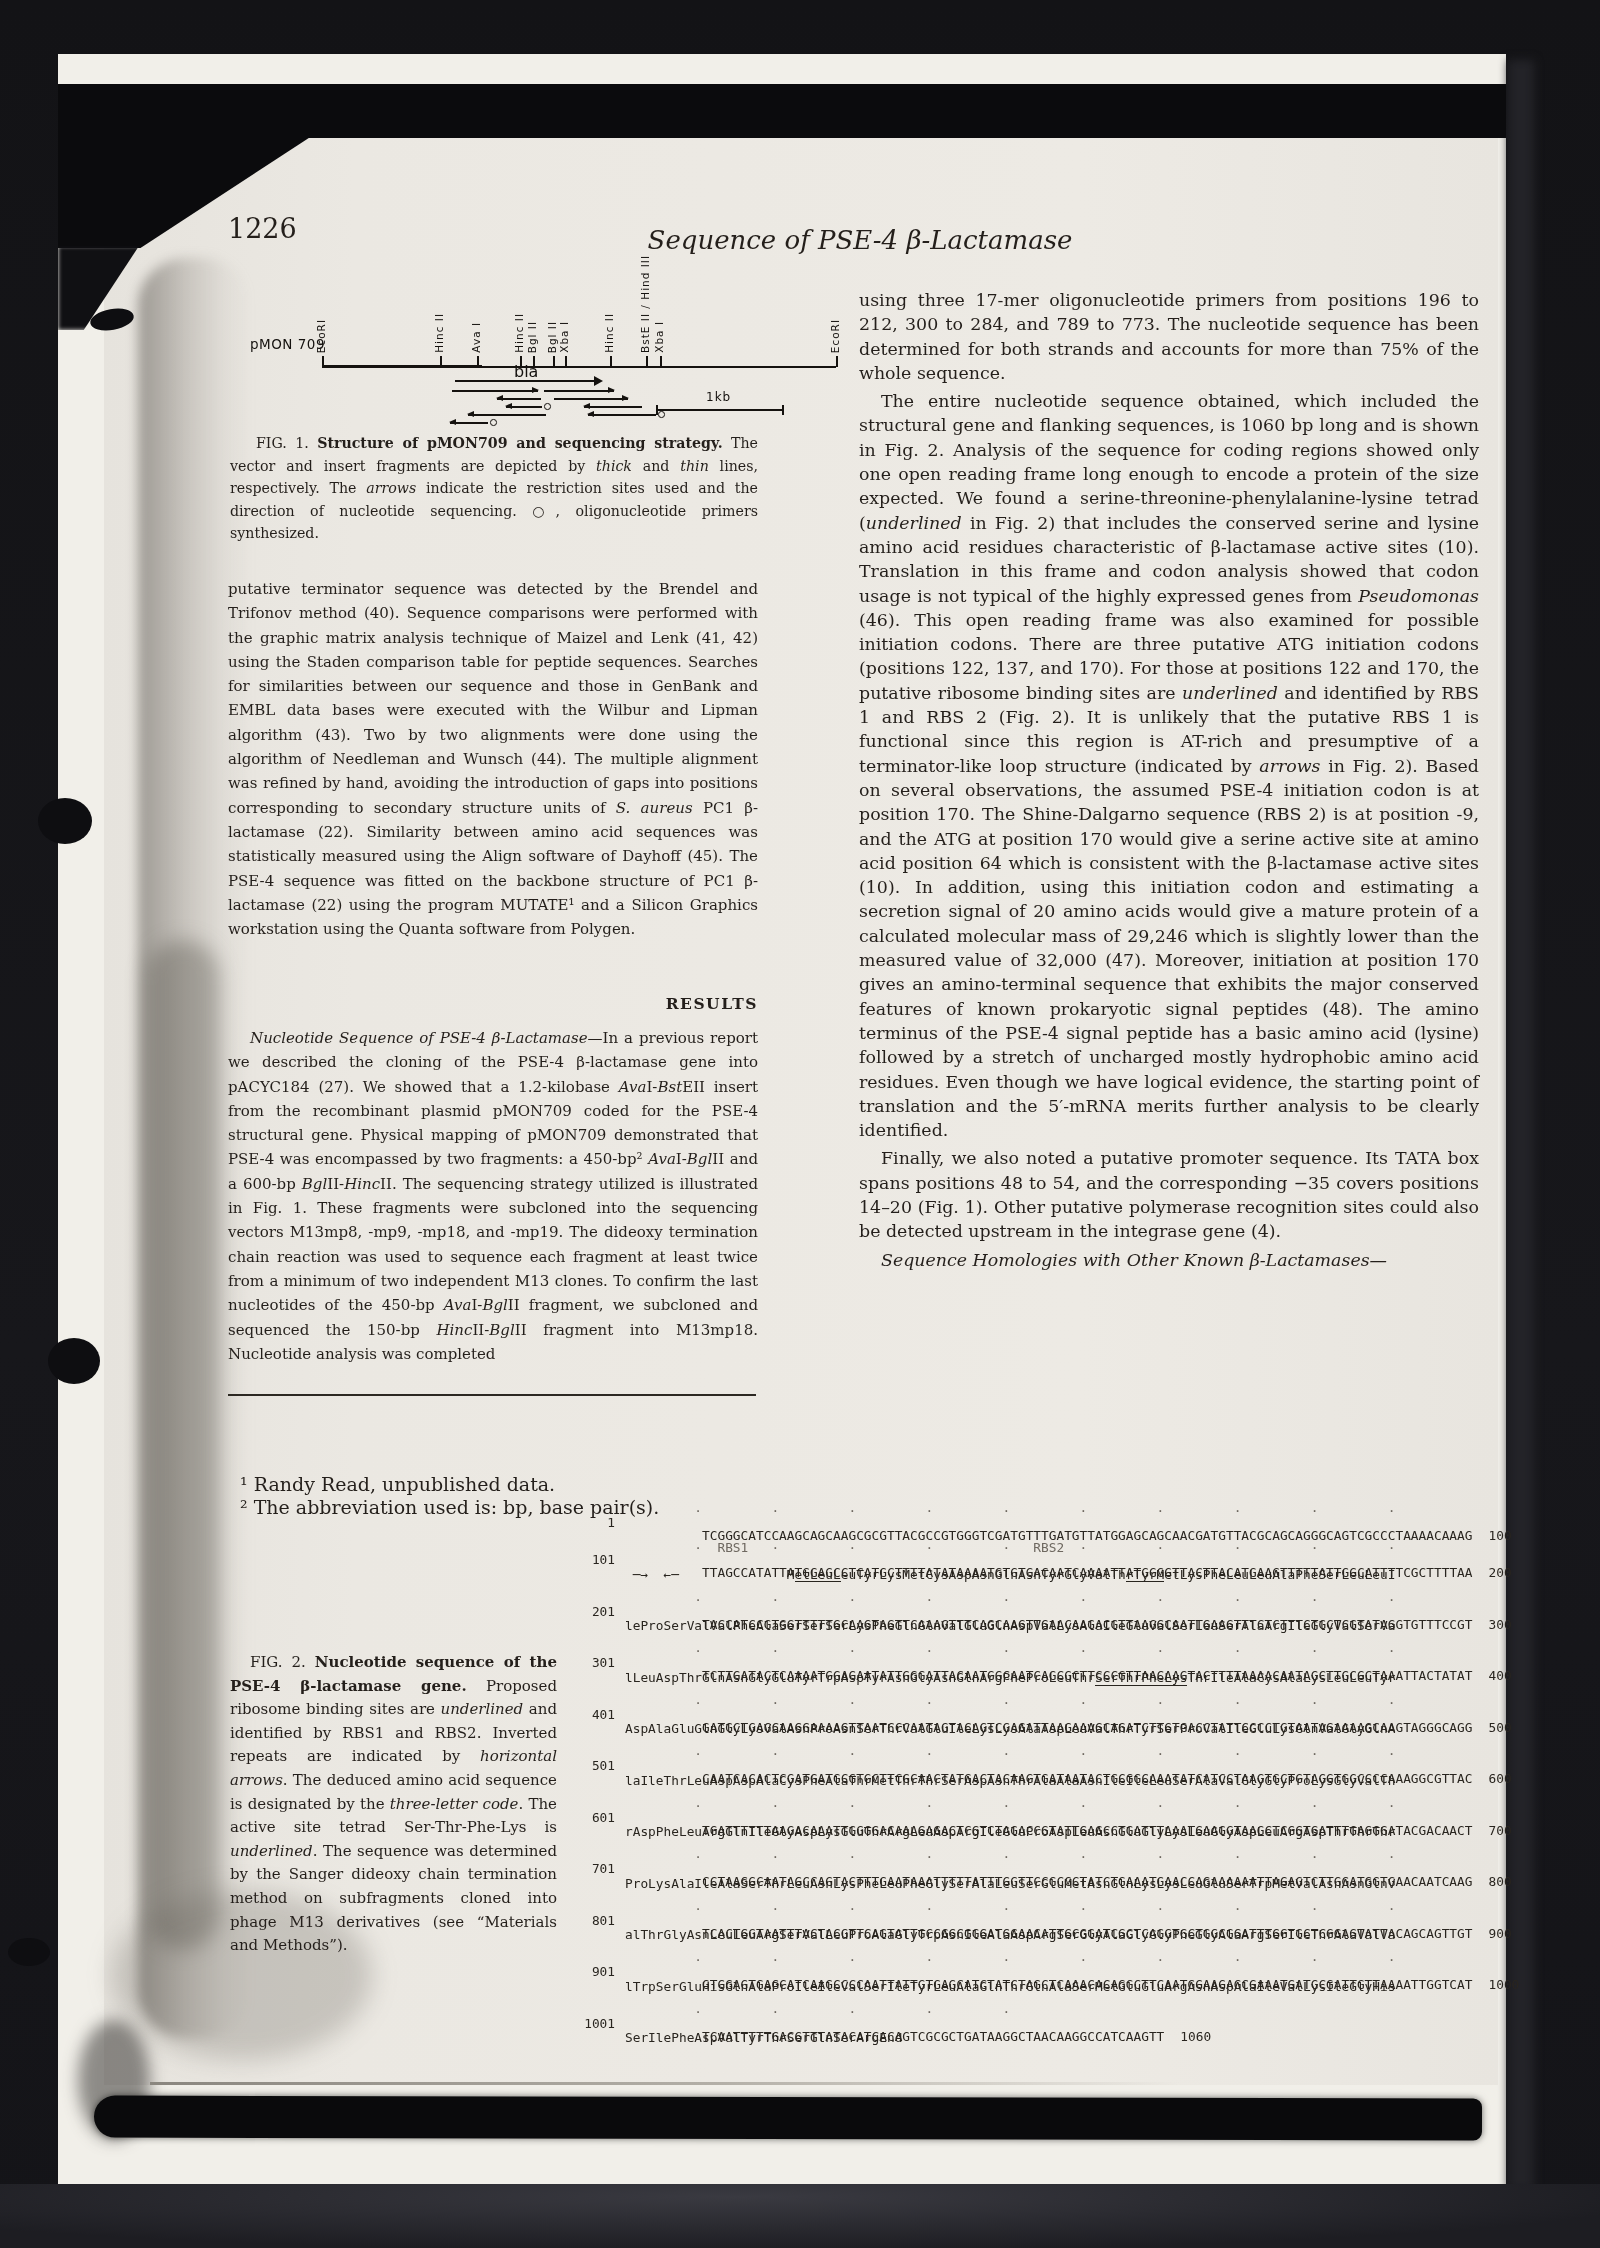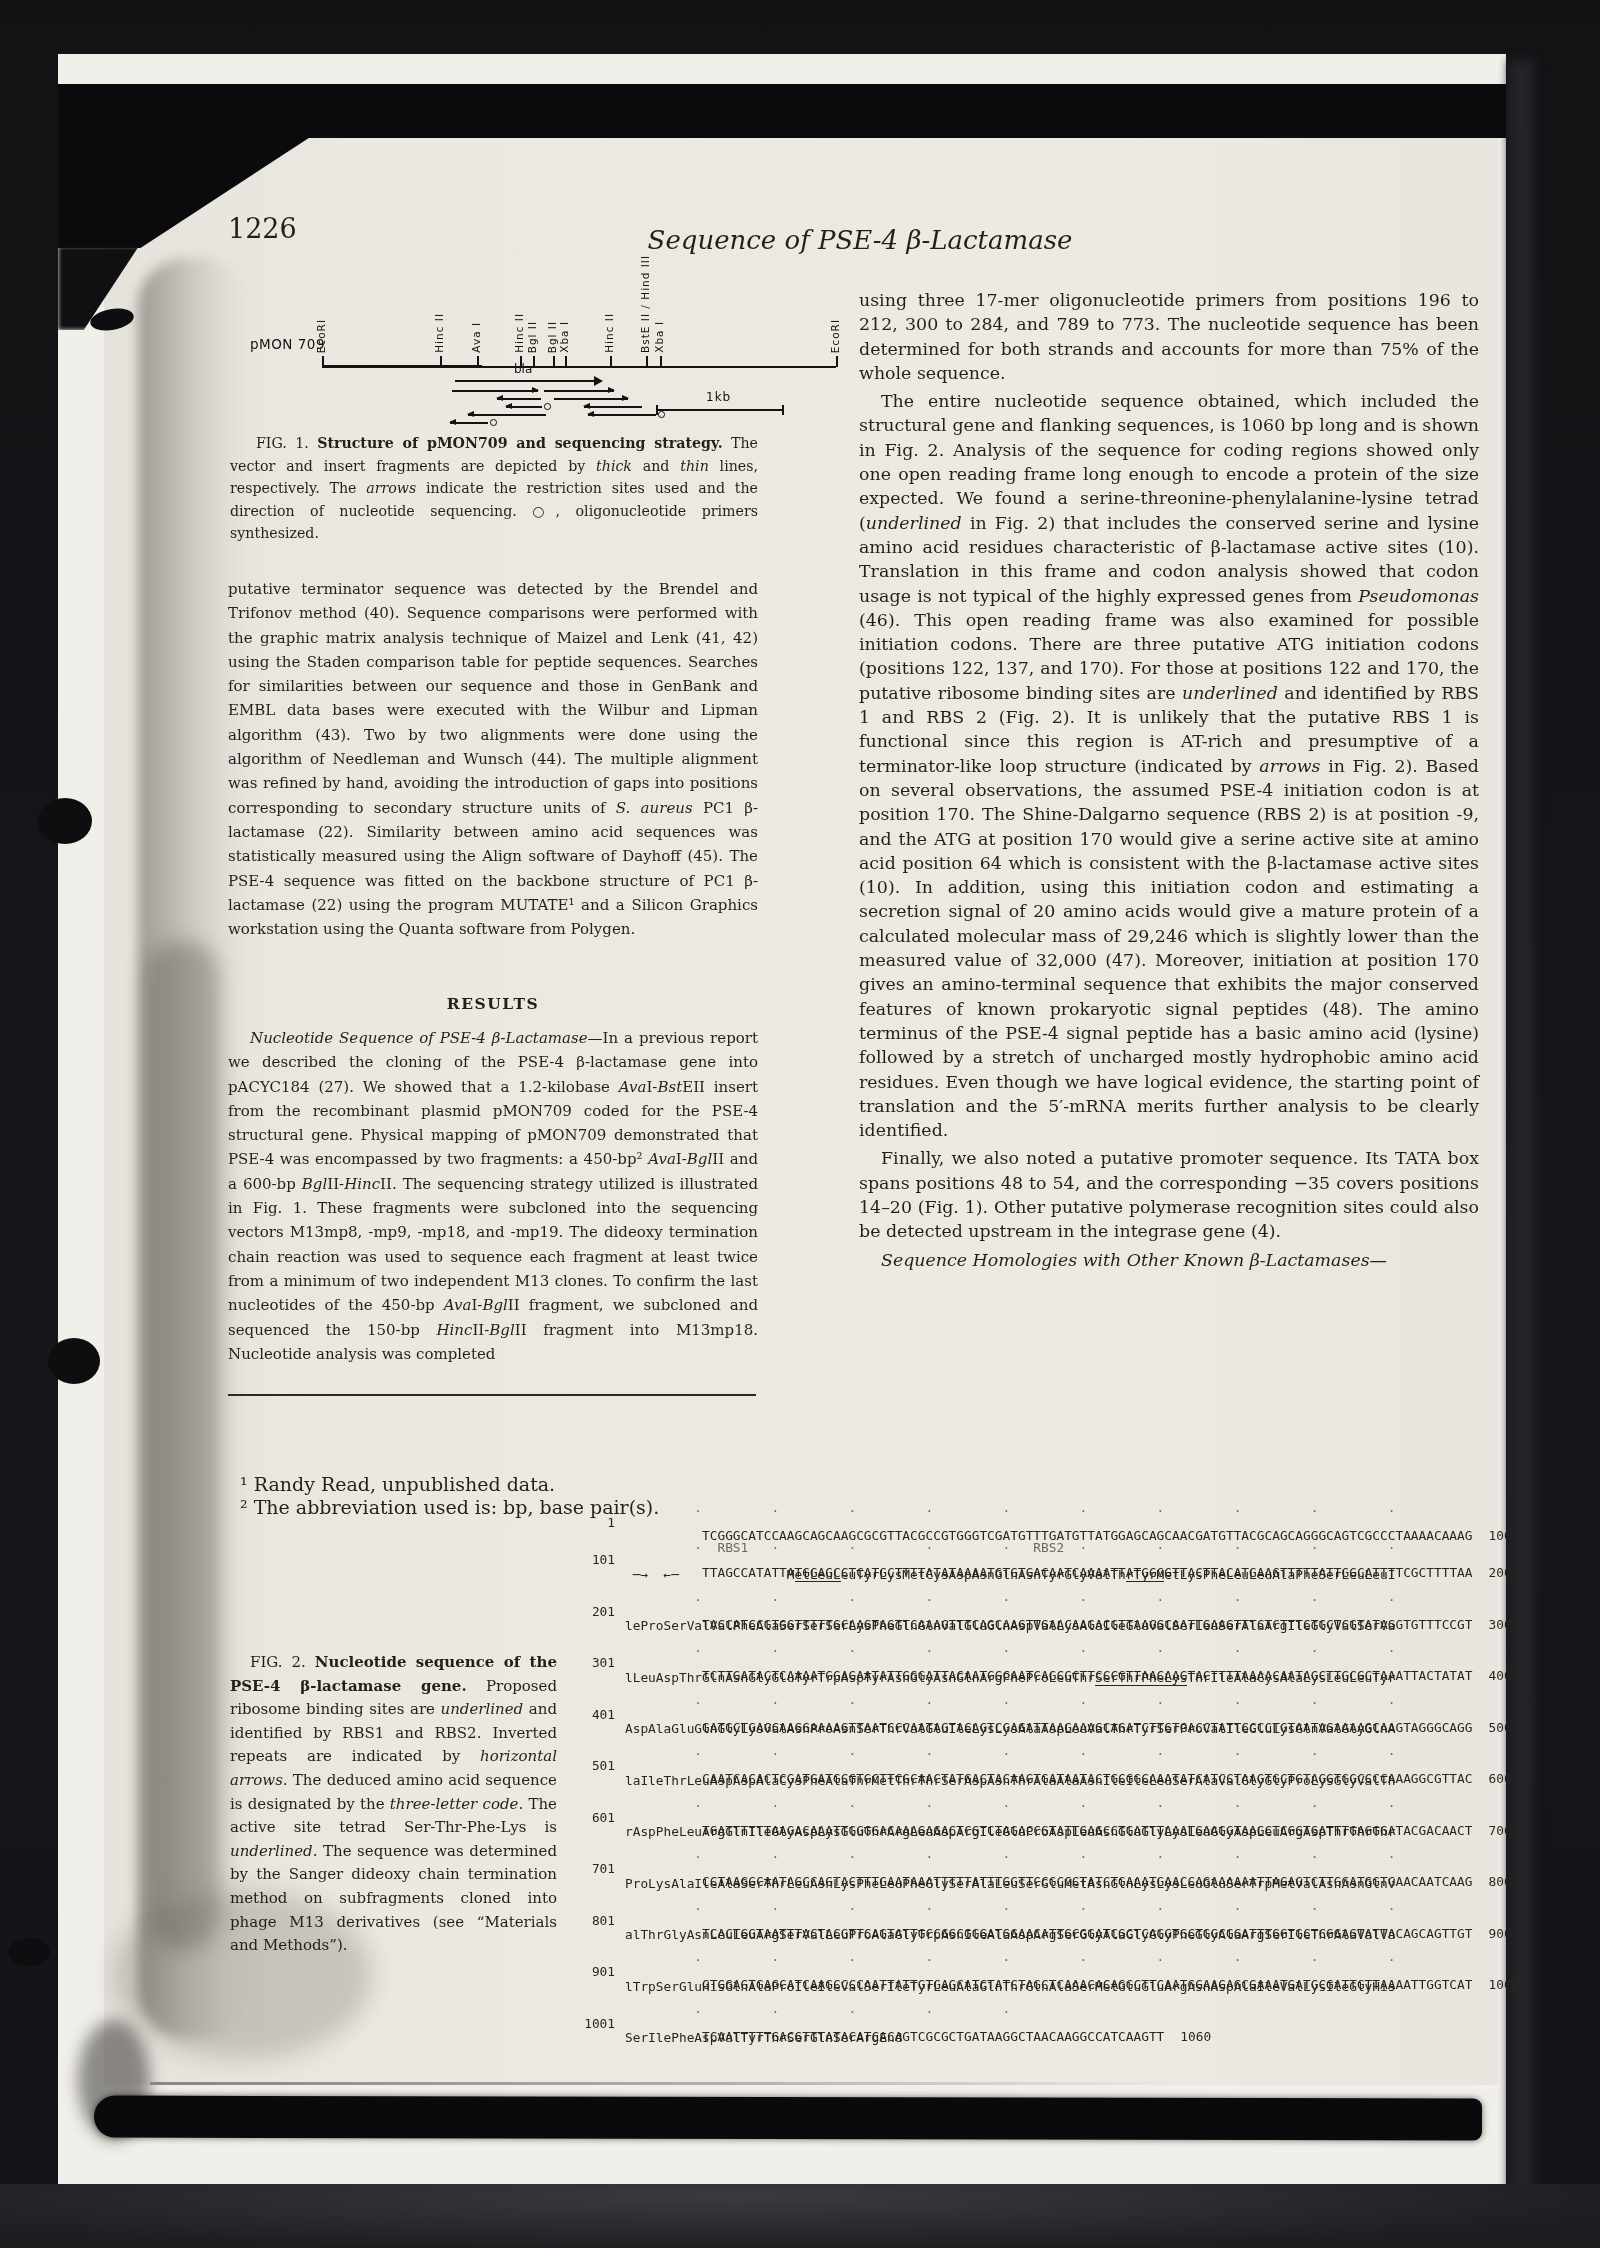--- a/index.html
+++ b/index.html
@@ -37,21 +37,21 @@
   .bottom-band{position:absolute;left:94px;top:2097px;width:1388px;height:42px;background:#0a0a0c;
          border-radius:24px 10px 10px 24px;transform:rotate(.12deg);box-shadow:0 0 7px rgba(0,0,0,.55);}
   .backdrop-bottom{position:absolute;left:0;top:2184px;width:1600px;height:64px;
          background:radial-gradient(ellipse at 46% 20%,#3a3a41,#1d1d22 75%);}
   
   .pagenum{position:absolute;left:228px;top:213px;font-size:27px;color:#241f1b;}
   .runhead{position:absolute;left:560px;top:225px;width:600px;text-align:center;
          font-style:italic;font-size:26px;color:#241f1b;}
   .col{position:absolute;text-align:justify;color:#241f1b;hyphens:none;}
   .leftp1{left:228px;top:577px;width:530px;font-size:15px;line-height:24.3px;}
-  .results-h{position:absolute;left:228px;top:994px;width:530px;text-align:center;
+  .results-h{position:absolute;left:228px;top:994px;width:530px;text-align:right;
          font-weight:bold;font-size:15.5px;letter-spacing:1.5px;color:#241f1b;}
   .resultsp{left:228px;top:1026px;width:530px;font-size:15px;line-height:24.3px;}
   .resultsp .indent, .rcol p.indent{text-indent:22px;}
   .fnrule{position:absolute;left:228px;top:1394px;width:528px;height:2px;background:#2c2822;}
   .fns{position:absolute;left:228px;top:1473px;width:530px;font-size:19px;line-height:23px;color:#241f1b;}
   .fns div{text-indent:12px;}
   .rcol{left:855px;top:284px;width:628px;font-size:17.4px;line-height:24.3px;}
   .rcol p{margin:4px;}
   .fig2cap{left:230px;top:1612px;width:327px;font-size:15px;line-height:23.6px;}
   .fig2cap .lead{text-indent:20px;margin-top:39px;}
@@ -66,21 +66,21 @@
   .mapthick{position:absolute;left:0;top:106.6px;width:160px;height:3.8px;background:#15120f;}
   .mapthin{position:absolute;left:158px;top:107.6px;width:356px;height:2px;background:#15120f;}
   .site{position:absolute;top:0;height:109px;}
   .stick{position:absolute;left:0;bottom:0;width:1.6px;height:11px;background:#15120f;}
   .slabel{position:absolute;left:-7px;bottom:14px;writing-mode:vertical-rl;transform:rotate(180deg);
         font-family:"DejaVu Sans",sans-serif;font-size:10.5px;letter-spacing:1px;color:#15120f;white-space:nowrap;}
   .bla-arrow{position:absolute;left:133px;top:122px;width:146px;height:2.4px;background:#15120f;}
   .bla-arrow::after{content:"";position:absolute;right:-2px;top:-3.8px;border-left:9px solid #15120f;
         border-top:5px solid transparent;border-bottom:5px solid transparent;}
   .bla-label{position:absolute;left:192px;top:104px;font-family:"DejaVu Sans",sans-serif;
-        font-size:12px;color:#15120f;}
+        font-size:16px;color:#15120f;}
   .ar{position:absolute;height:1.6px;background:#15120f;}
   .ar.r::after{content:"";position:absolute;right:-1px;top:-3px;border-left:7px solid #15120f;
         border-top:3.8px solid transparent;border-bottom:3.8px solid transparent;}
   .ar.l::before{content:"";position:absolute;left:-1px;top:-3px;border-right:7px solid #15120f;
         border-top:3.8px solid transparent;border-bottom:3.8px solid transparent;}
   .ar.l.dot::after{content:"";position:absolute;right:-9px;top:-2.6px;width:4.6px;height:4.6px;
         border:1.3px solid #15120f;border-radius:50%;}
   .sbar{position:absolute;left:334px;top:151px;width:128px;height:2px;background:#15120f;}
   .sbar::before,.sbar::after{content:"";position:absolute;top:-4px;width:1.6px;height:10px;background:#15120f;}
   .sbar::before{left:0;} .sbar::after{right:0;}

